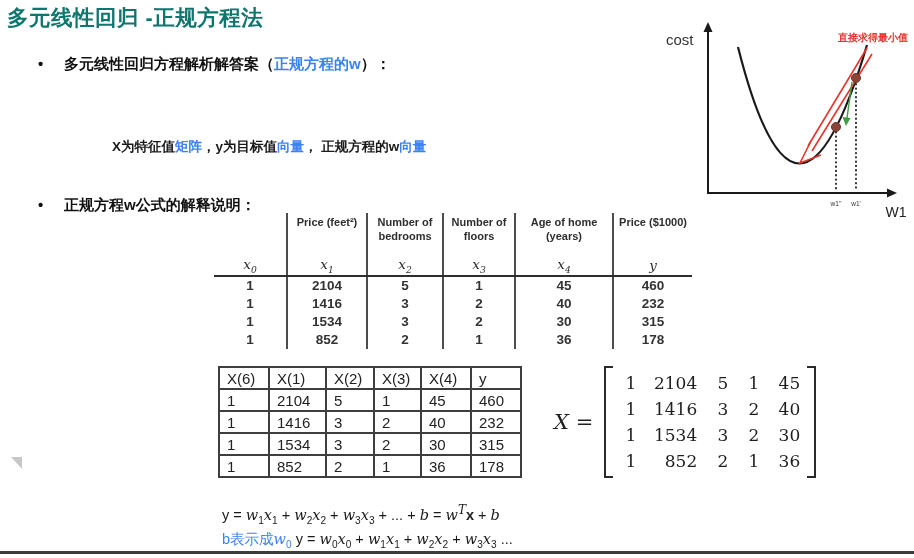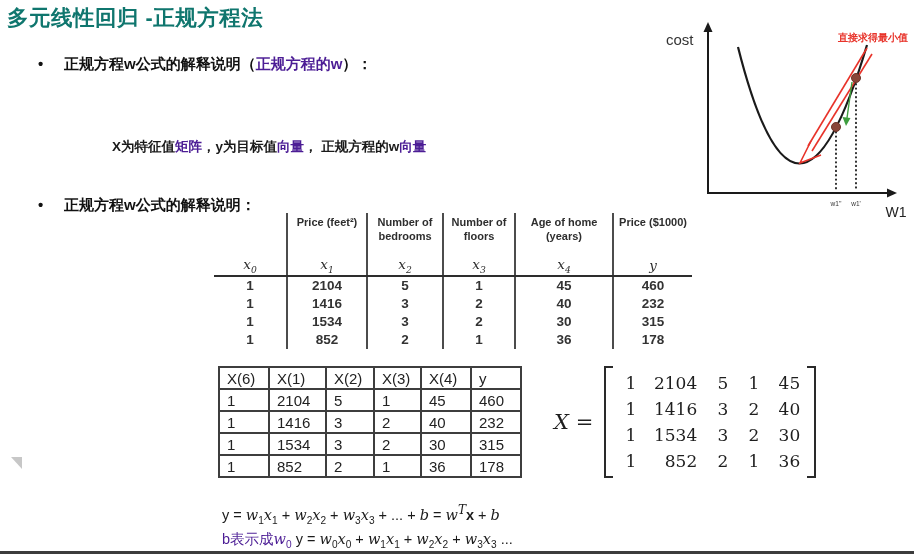--- a/index.html
+++ b/index.html
@@ -7,21 +7,21 @@
     position:relative; width:914px; height:558px; background:#ffffff;
     font-family:"Liberation Sans", sans-serif; color:#1a1a1a; overflow:hidden;
   }
   .title {
     position:absolute; left:7px; top:3px;
     font-size:21.5px; font-weight:bold; color:#0f766e; letter-spacing:0.5px;
   }
   .bullet { position:absolute; left:38px; display:flex; font-size:15px; font-weight:bold; color:#111; }
   .b1 { top:55px; } .b2 { top:196px; }
   .dot { width:10px; } .btext { margin-left:16px; }
-  .red { color:#4c1d95; }
+  .red { color:#3b82f6; }
   .it { font-family:"DejaVu Serif", serif; font-style:italic; }
   .bold { font-weight:bold; }
   .formula {
     position:absolute; left:110px; top:85px;
     font-family:"DejaVu Serif", serif; font-weight:bold; font-size:26px; color:#1c1c1c;
   }
   .formula sup { font-size:60%; }
   sub { font-size:70%; }
   .note { position:absolute; left:112px; font-size:13.5px; font-weight:bold; color:#1a1a1a; }
   .n1 { top:138px; } .n2 { top:161px; }
@@ -71,21 +71,21 @@
 </style>
 </head>
 <body>
 
 <div class="slide">
 
   <div class="title">多元线性回归 -正规方程法</div>
 
   <div class="bullet b1">
     <span class="dot">•</span>
-    <span class="btext"><span>正规方程w公式的解释说明（</span><span class="red">正规方程的w</span><span>）：</span></span>
+    <span class="btext"><span>多元线性回归方程解析解答案（</span><span class="red">正规方程的w</span><span>）：</span></span>
   </div>
 
 
   <div class="note n1"><span>X为特征值</span><span class="red">矩阵</span><span>，y为目标值</span><span class="red">向量</span><span>， 正规方程的w</span><span class="red">向量</span></div>
 
   <div class="bullet b2">
     <span class="dot">•</span>
     <span class="btext">正规方程w公式的解释说明：</span>
   </div>
 

